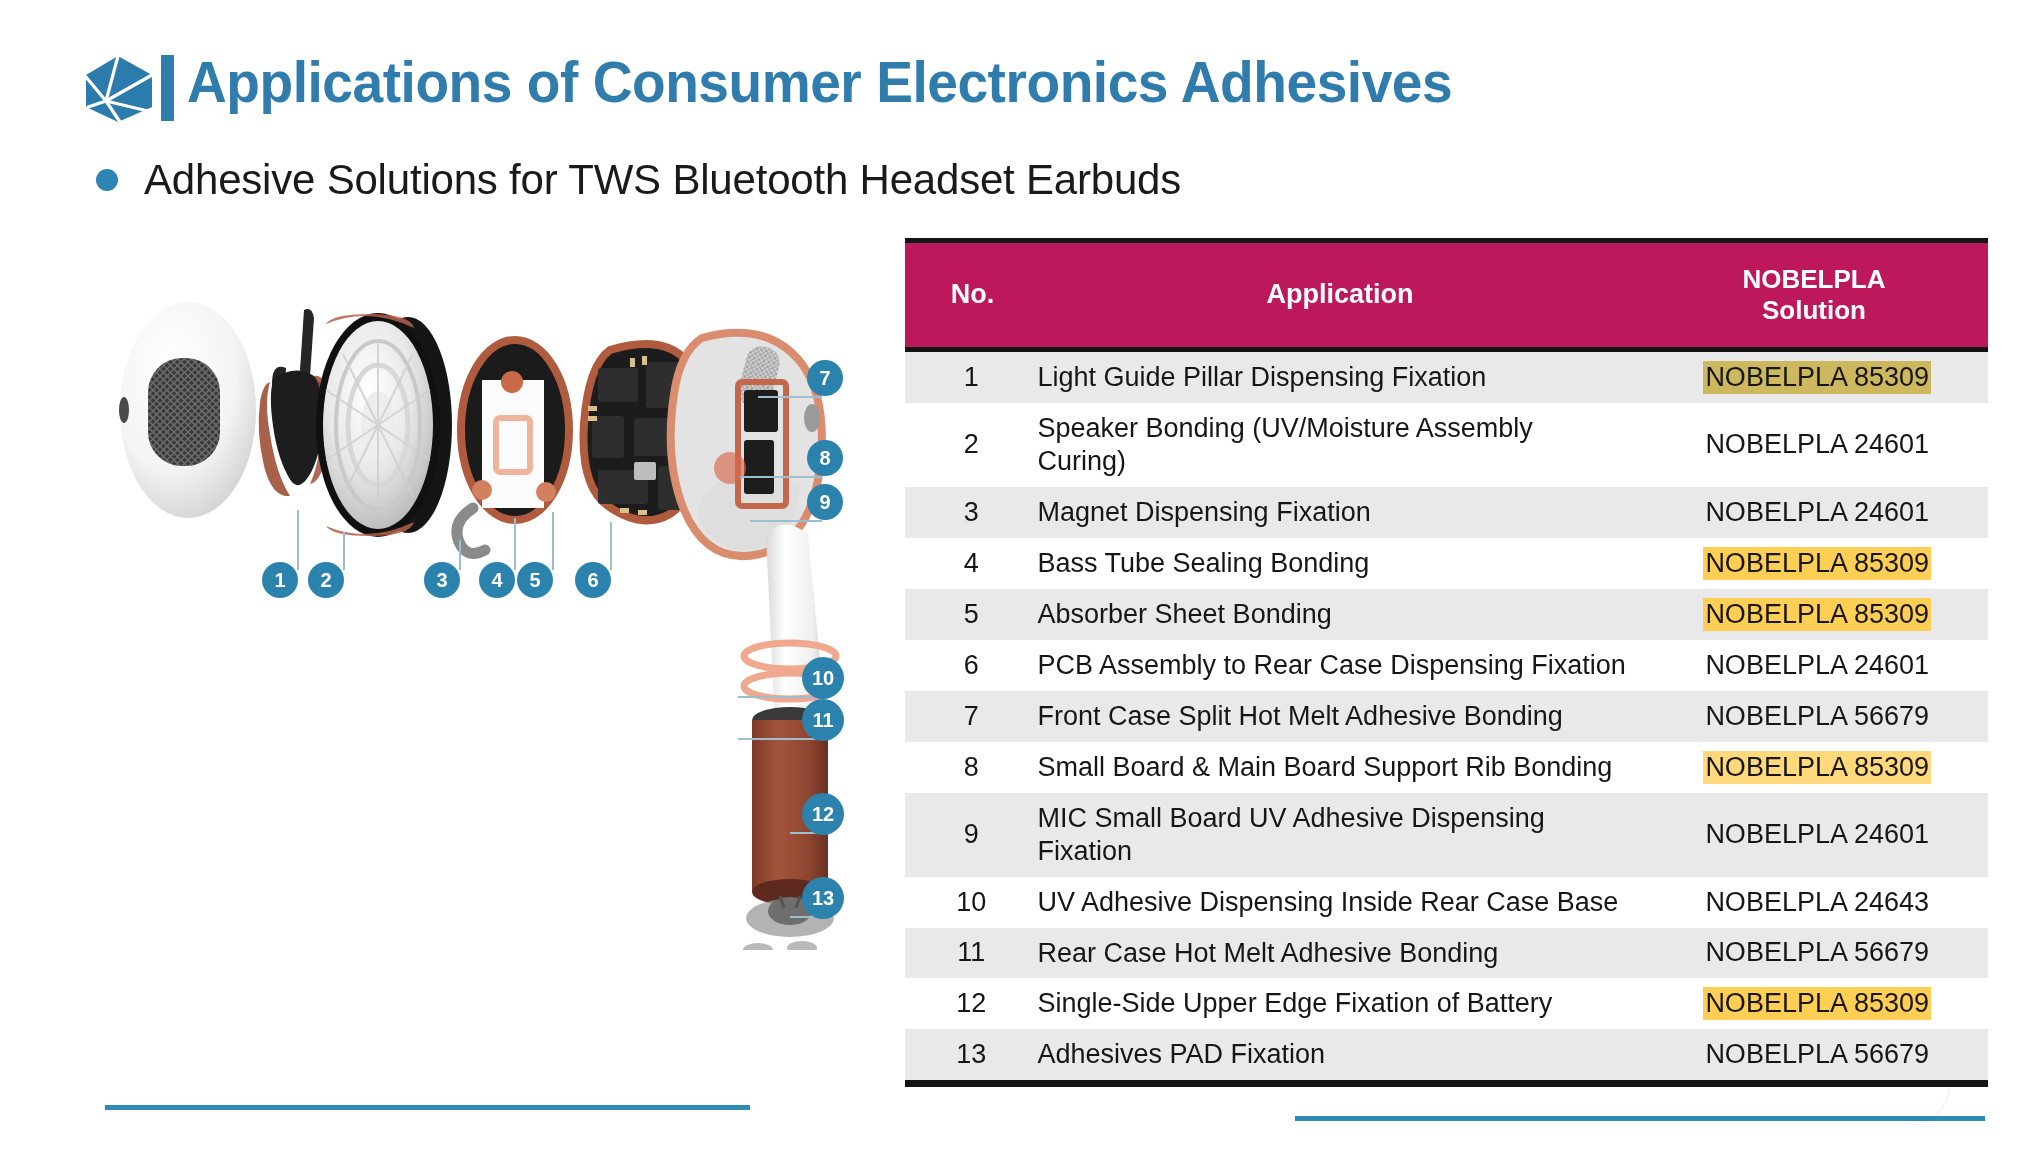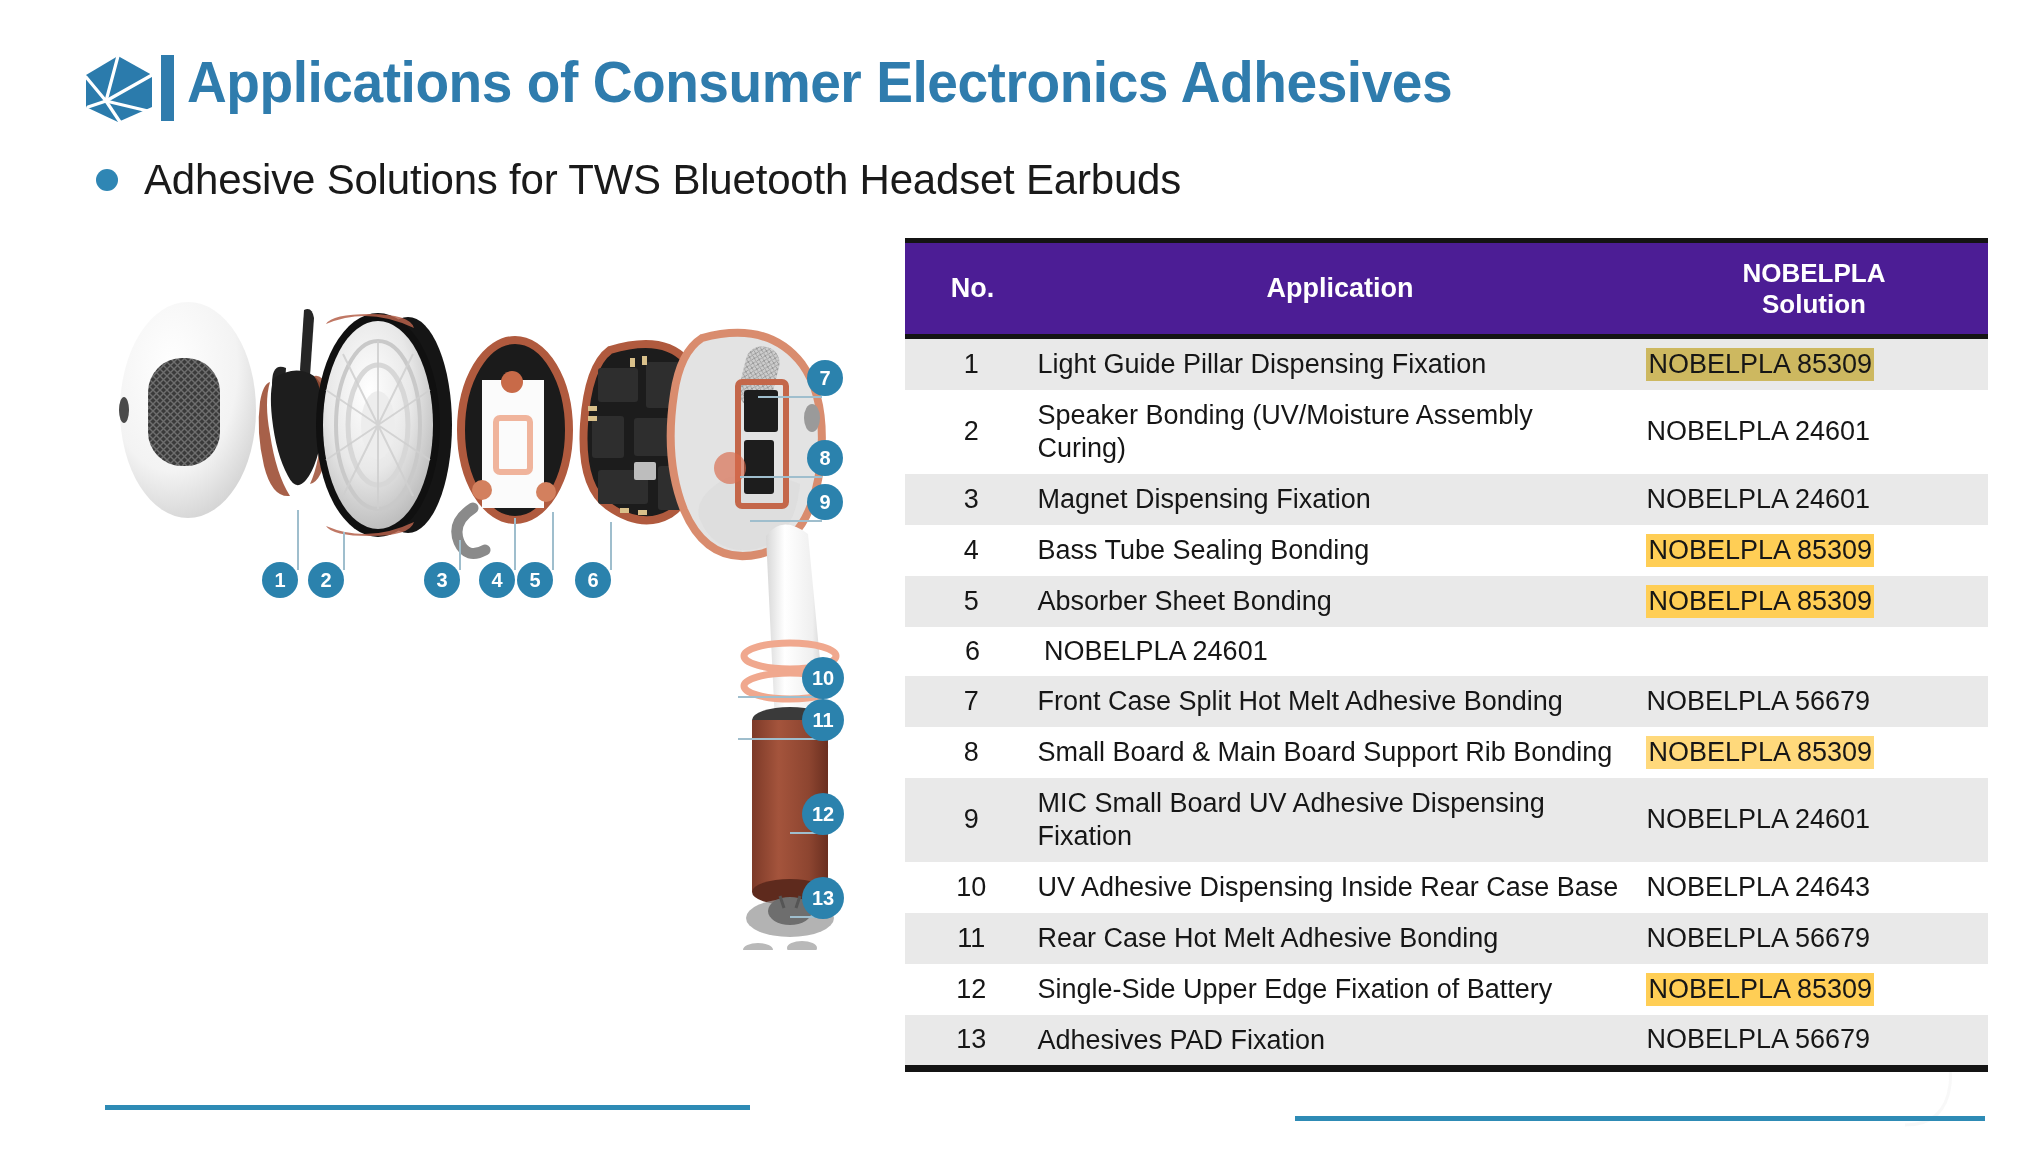--- a/index.html
+++ b/index.html
@@ -39,33 +39,33 @@
     box-shadow:0 0 0 0 rgba(0,0,0,0);
   }
   .badge.wide{width:42px;height:42px;font-size:20px;}
   .lead{position:absolute;background:#9fbecd;}
   .lead.h{height:1.5px;}
   .lead.v{width:1.5px;}
 
   
   .tbl{position:absolute;left:905px;top:238px;width:1083px;}
   .tbl-top{height:5px;background:#141414;}
-  .thead{display:flex;background:#4c1d95;height:91px;color:#fff;font-weight:bold;}
+  .thead{display:flex;background:#be185d;height:104px;color:#fff;font-weight:bold;}
   .th{display:flex;align-items:center;justify-content:center;text-align:center;line-height:1.18;}
   .th-no{width:135px;font-size:27px;}
   .th-app{width:600px;font-size:27px;}
   .th-sol{width:348px;font-size:26px;}
   .thead-btm{height:5px;background:#141414;}
 
   .trow{display:flex;align-items:stretch;background:#ffffff;}
   .trow.alt{background:#e9e9e9;}
   .td{display:flex;align-items:center;padding-top:9px;padding-bottom:9px;color:#161616;}
   .td-no{width:135px;justify-content:center;font-size:27px;}
   .td-app{width:600px;font-size:27px;line-height:1.22;padding-right:16px;}
-  .td-sol{width:348px;font-size:27px;padding-left:4px;}
+  .td-sol{width:348px;font-size:27px;padding-left:4px;justify-content:center;}
   .hl{background:#FFCE55;padding:1px 2px;}
   .hl.dim{background:#CDB860;}
   .hl.pale{background:#FFD97B;}
   .tbl-bottom{height:7px;background:#141414;margin-top:0px;}
 
   
   .rule{position:absolute;height:5px;background:#2E8BB5;}
 </style>
 </head>
 <body>
@@ -309,20 +309,21 @@
       </div>
       <div class="trow alt">
         <div class="td td-no">5</div>
         <div class="td td-app">Absorber Sheet Bonding</div>
         <div class="td td-sol">
           <span class="hl">NOBELPLA 85309</span>
         </div>
       </div>
       <div class="trow">
         <div class="td td-no">6</div>
+        <div class="td td-app">PCB Assembly to Rear Case Dispensing Fixation</div>
         <div class="td td-sol">NOBELPLA 24601</div>
       </div>
       <div class="trow alt">
         <div class="td td-no">7</div>
         <div class="td td-app">Front Case Split Hot Melt Adhesive Bonding</div>
         <div class="td td-sol">NOBELPLA 56679</div>
       </div>
       <div class="trow">
         <div class="td td-no">8</div>
         <div class="td td-app">Small Board &amp; Main Board Support Rib Bonding</div>

